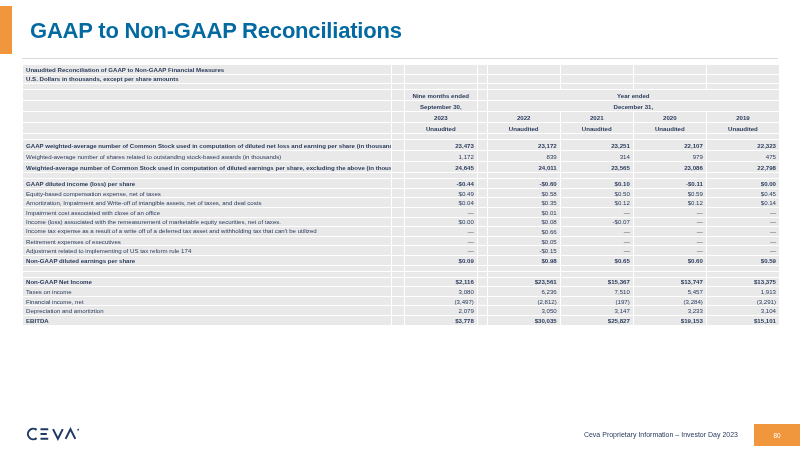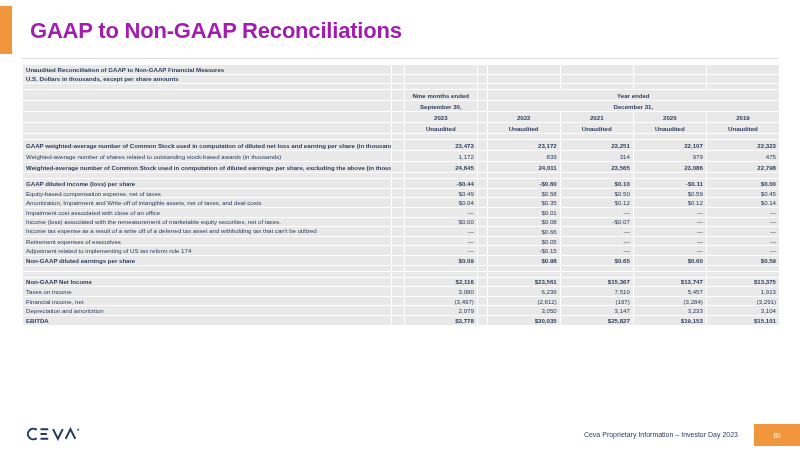--- a/index.html
+++ b/index.html
@@ -11,21 +11,21 @@
   }
   .slide { position: relative; width: 800px; height: 450px; background: #fff; }
 
   .accent-bar {
     position: absolute; left: 0; top: 6px;
     width: 12px; height: 48px; background: #F0963C;
   }
 
   .slide-title {
     position: absolute; left: 30px; top: 18px;
-    font-size: 22px; font-weight: bold; color: #a21caf;
+    font-size: 22px; font-weight: bold; color: #0369a1;
     letter-spacing: -0.2px;
   }
 
   .title-rule {
     position: absolute; left: 22px; top: 58px;
     width: 756px; height: 1px; background: #D9D9D9;
   }
 
   
   .table-wrap { position: absolute; left: 22px; top: 64px; width: 758px; }

